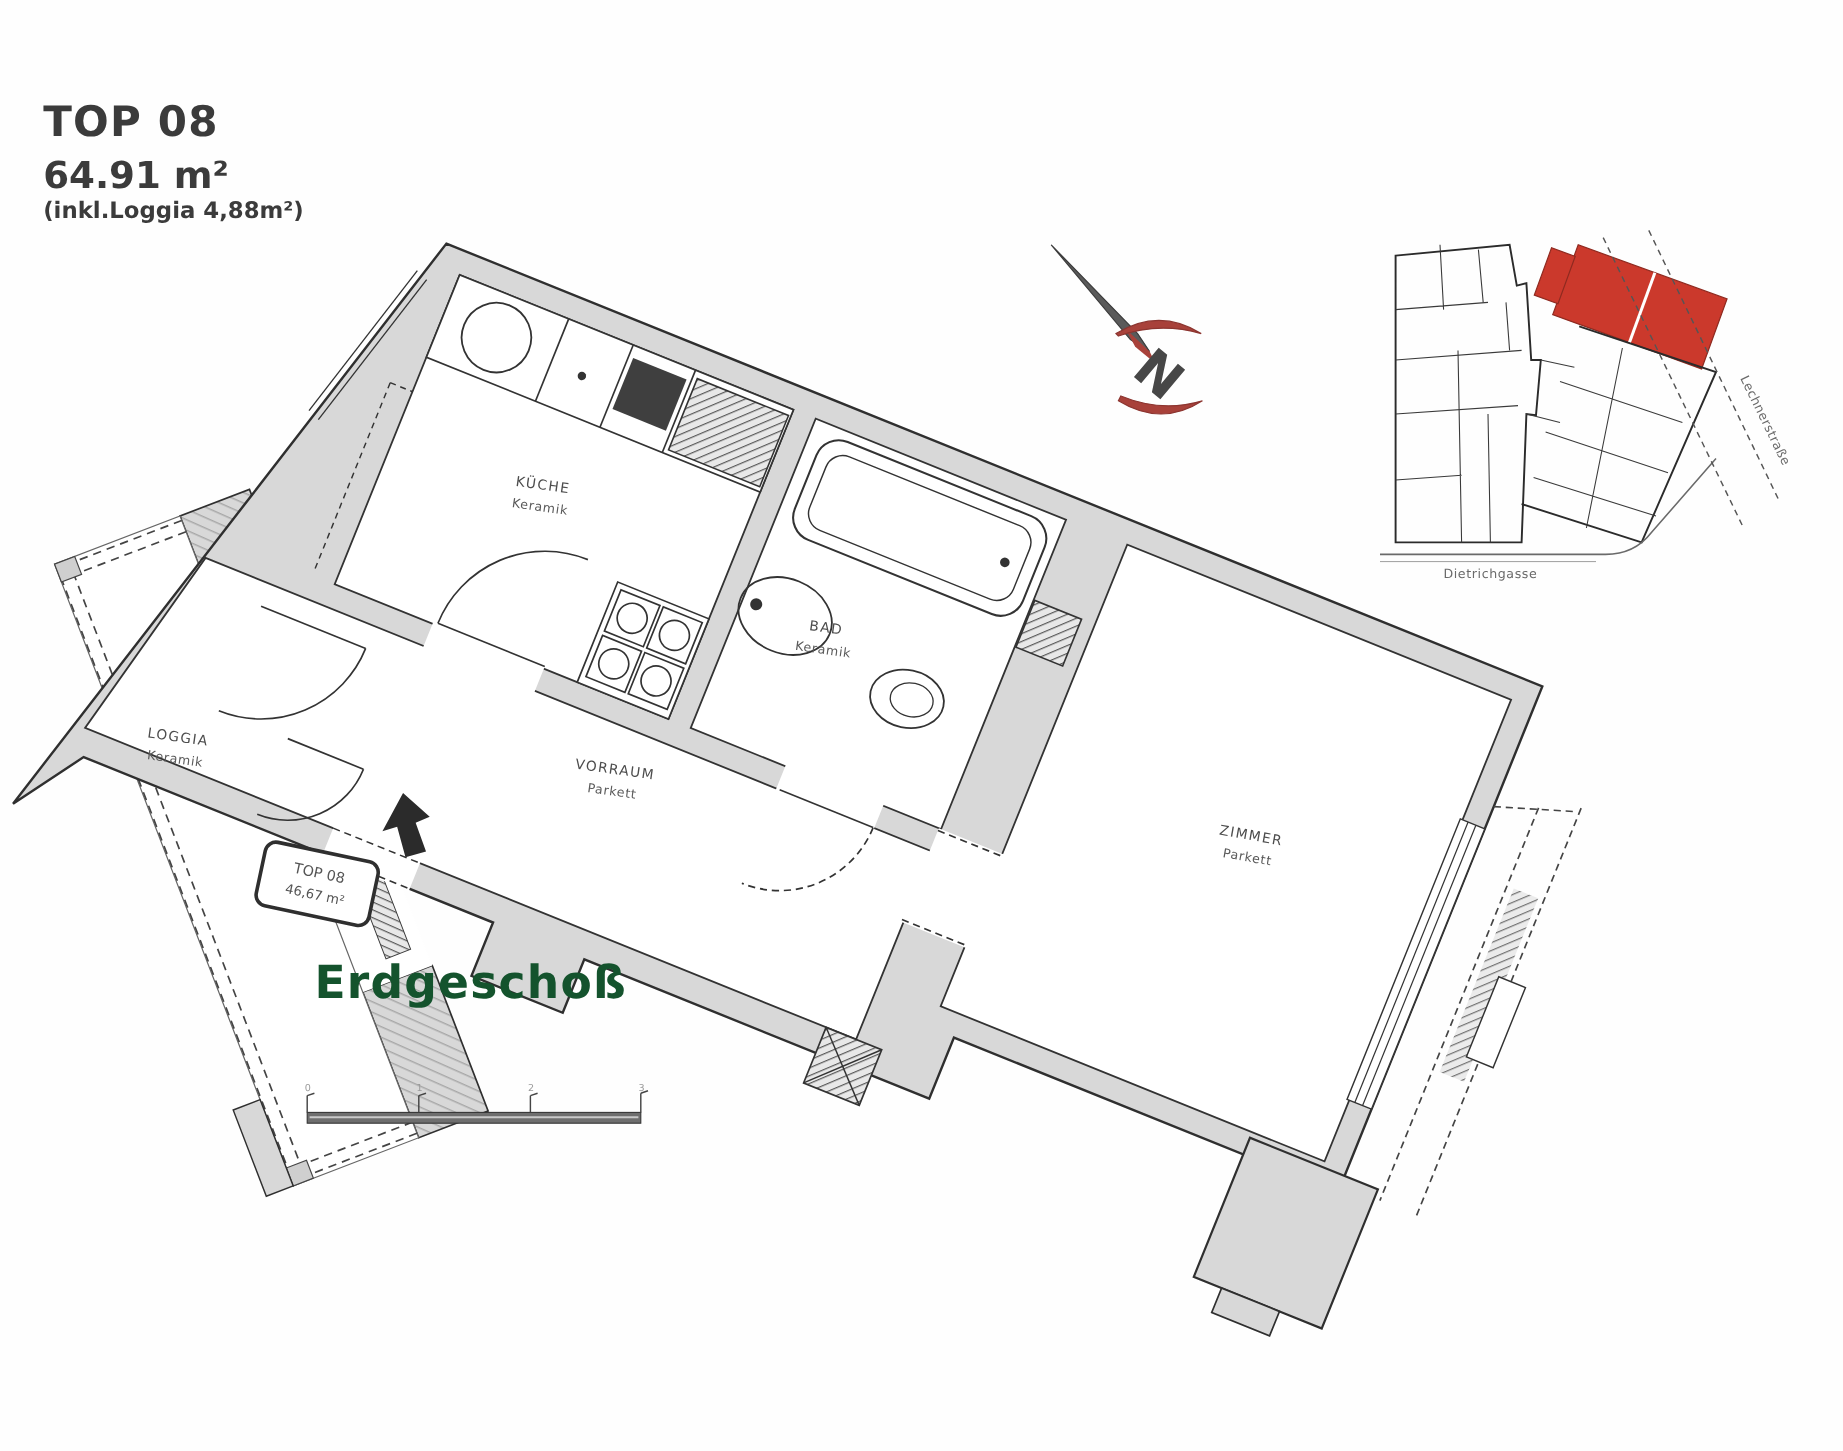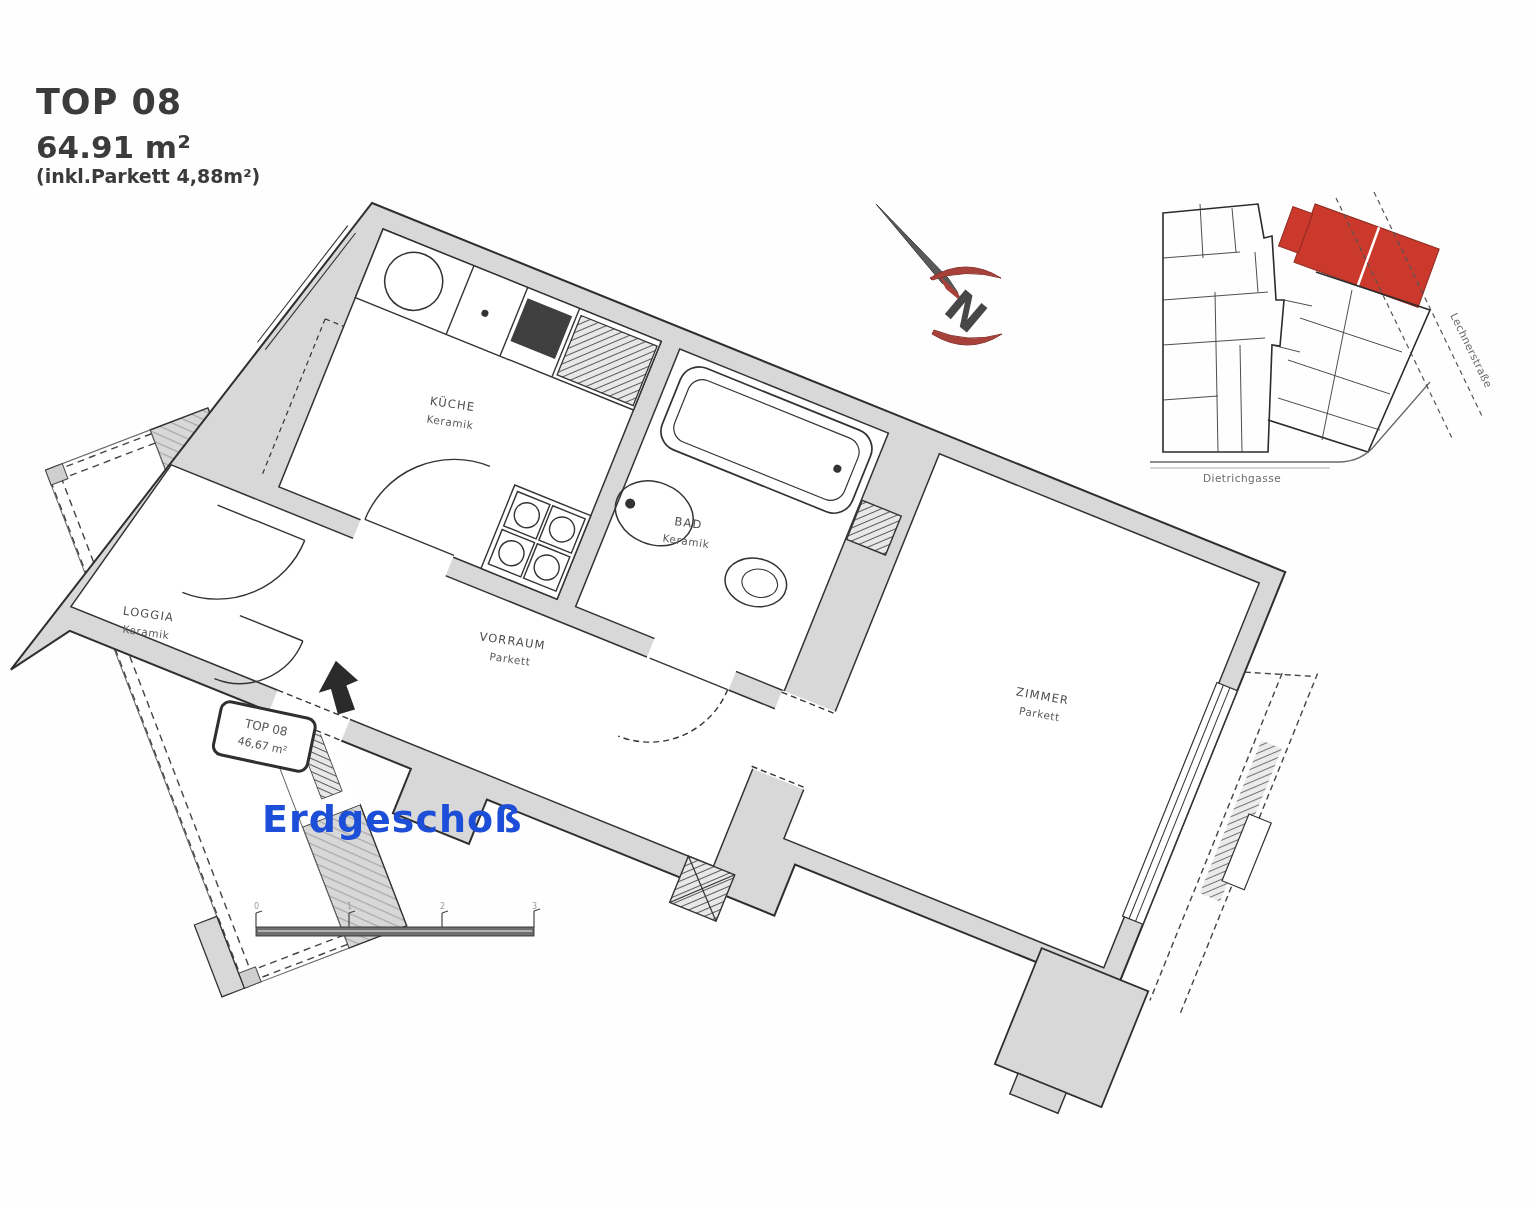--- a/index.html
+++ b/index.html
@@ -3,37 +3,37 @@
 <meta charset="utf-8">
 <style>
   html,body{margin:0;padding:0;background:#ffffff;}
   .stage{position:relative;width:1536px;height:1209px;background:#fefefe;overflow:hidden;
          font-family:"DejaVu Sans","Liberation Sans",sans-serif;}
   .title-block{position:absolute;left:36px;top:84px;color:#3b3b3b;line-height:1.05;}
   .title-block .t1{font-size:35px;font-weight:bold;letter-spacing:1px;}
   .title-block .t2{font-size:31px;font-weight:bold;margin-top:10px;}
   .title-block .t3{font-size:19px;font-weight:bold;margin-top:4px;}
   .floor-label{position:absolute;left:262px;top:797px;font-size:38px;font-weight:bold;
-               color:#1d4ed8;letter-spacing:1px;}
+               color:#14532d;letter-spacing:1px;}
   svg text{font-family:"DejaVu Sans","Liberation Sans",sans-serif;}
   .roomname{font-size:11.5px;fill:#4d4d4d;letter-spacing:1.2px;}
   .roomfin{font-size:10.5px;fill:#5a5a5a;letter-spacing:0.6px;}
   .street{font-size:10.5px;fill:#6a6a6a;letter-spacing:0.5px;}
   .tick-num{font-size:8px;fill:#9a9a9a;}
 </style>
 </head>
 <body>
 
 <div class="stage">
 
   
   <div class="title-block">
     <div class="t1">TOP 08</div>
     <div class="t2">64.91 m²</div>
-    <div class="t3">(inkl.Parkett 4,88m²)</div>
+    <div class="t3">(inkl.Loggia 4,88m²)</div>
   </div>
 
   
   <div class="floor-label">Erdgeschoß</div>
 
   <svg width="1536" height="1209" viewBox="0 0 1536 1209">
     <defs>
       <pattern id="hatchDark" width="6" height="6" patternUnits="userSpaceOnUse" patternTransform="rotate(45)">
         <rect width="6" height="6" fill="#e8e8e8"></rect>
         <line x1="0" y1="0" x2="0" y2="6" stroke="#5a5a5a" stroke-width="2"></line>

